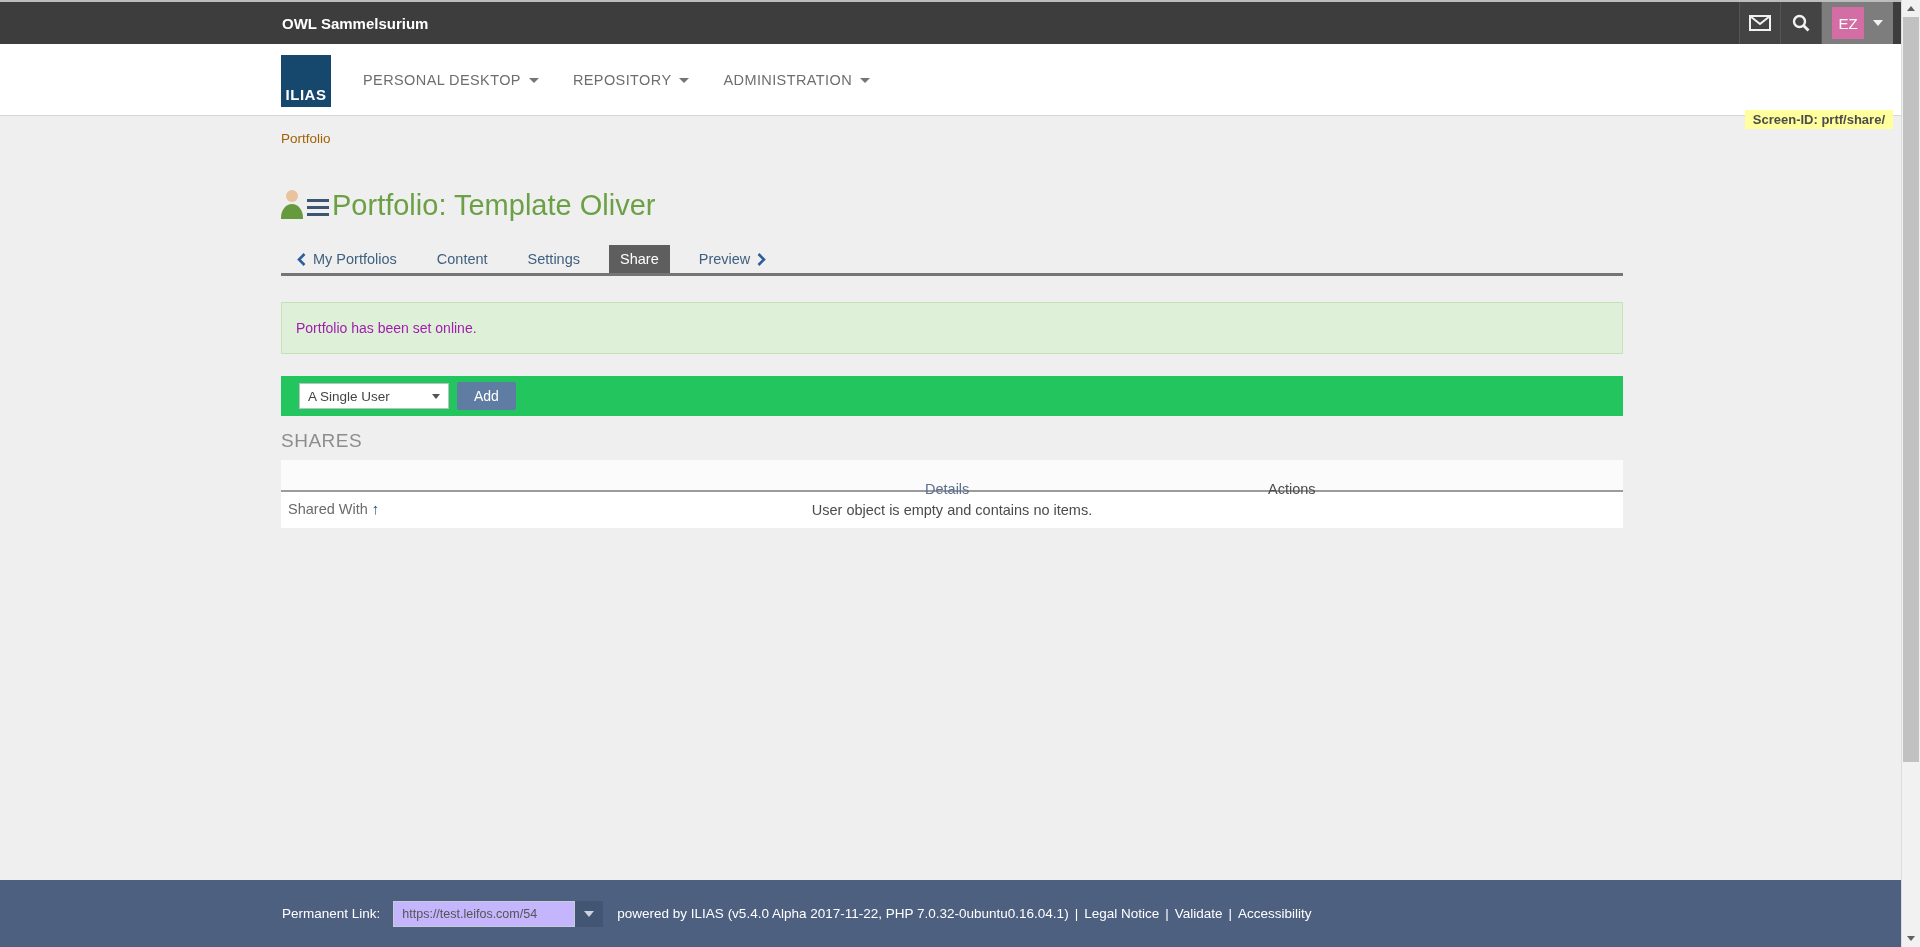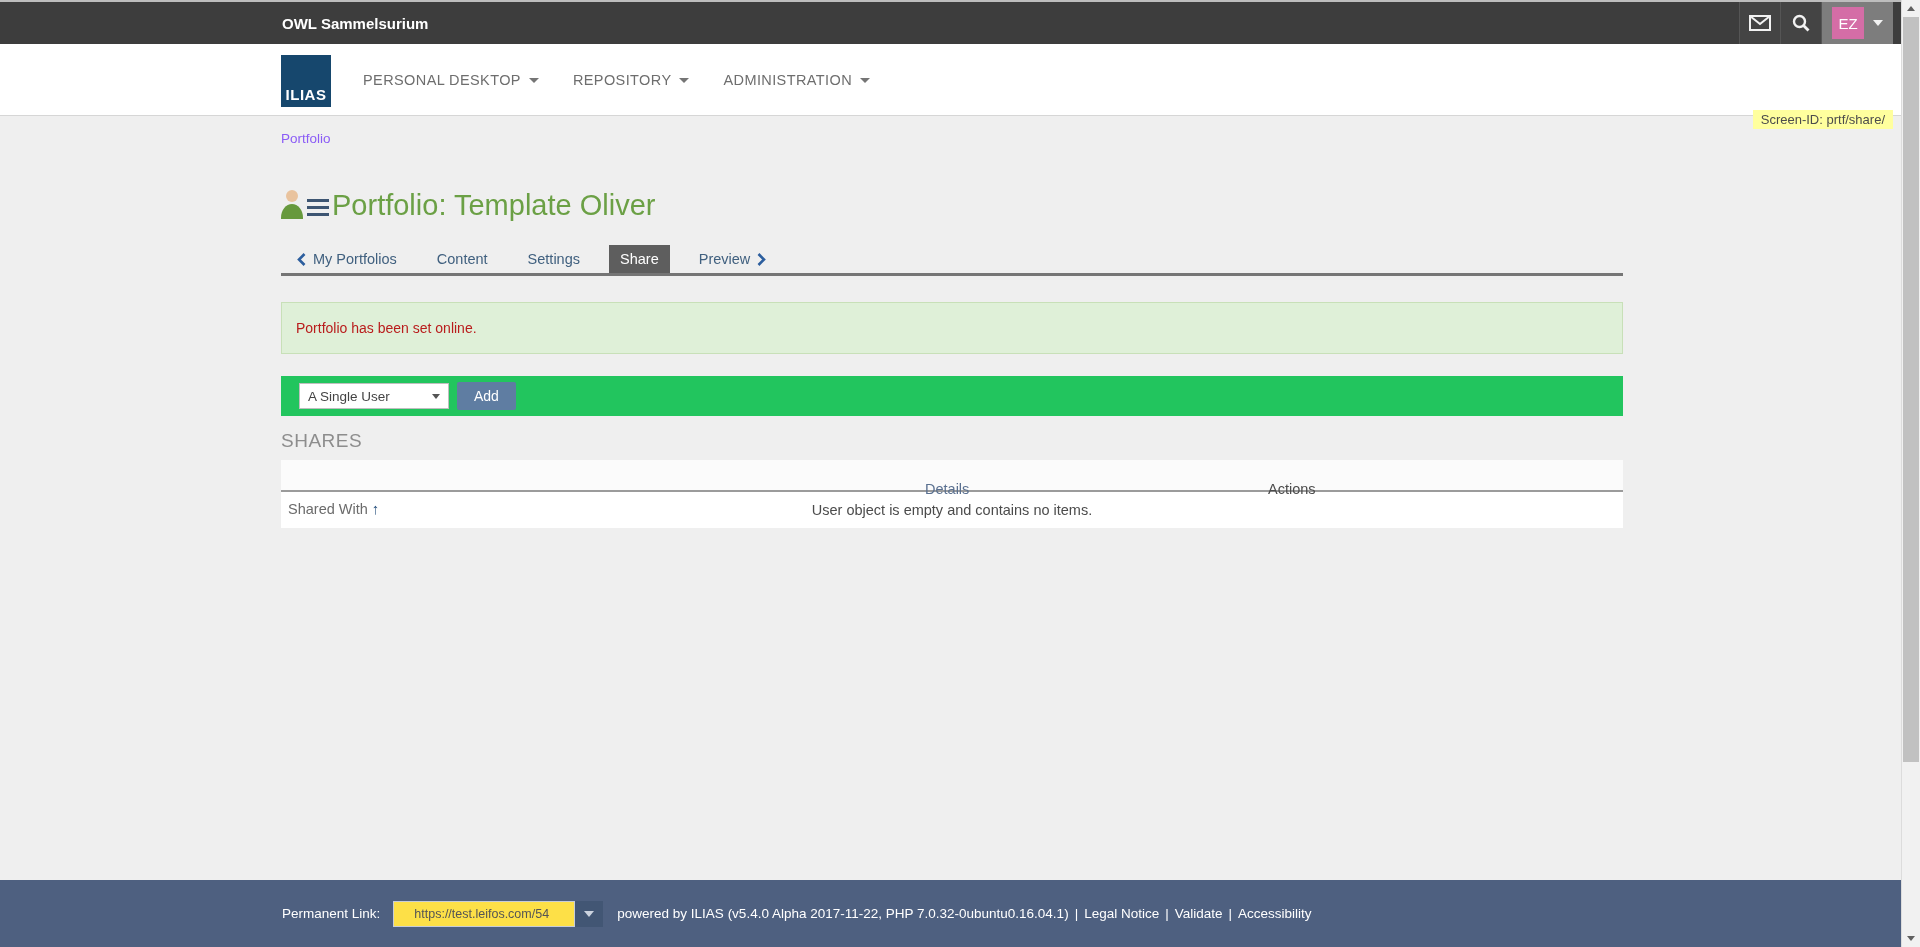--- a/index.html
+++ b/index.html
@@ -24,47 +24,47 @@
   .logo { position:absolute; left:281px; top:11px; width:50px; height:52px; background:#16476d;
     color:#ffffff; font-weight:bold; font-size:15px; display:flex; align-items:flex-end;
     justify-content:center; padding-bottom:4px; letter-spacing:0.5px; cursor:pointer; }
   .mainnav { position:absolute; left:363px; top:0; height:72px; display:flex; align-items:center; gap:34px; }
   .nav-item { display:flex; align-items:center; gap:8px; color:#6e6e6e; font-size:14.5px;
     letter-spacing:0.4px; cursor:pointer; }
   .caret-down-gray { width:0; height:0; border-left:5px solid transparent;
     border-right:5px solid transparent; border-top:5px solid #757575; }
 
   .screen-id { position:absolute; top:110px; right:27px; background:#ffff9e; color:#4c4c4c;
-    font-size:13px; padding:2px 8px; z-index:5; }
+    font-size:13px; padding:2px 8px; z-index:5;font-weight:bold; }
 
   
   .content { position:absolute; top:117px; left:281px; width:1342px; }
   .breadcrumb { margin-top:14px; font-size:13.5px; color:#667c95; }
-  .breadcrumb a { color:#8b5cf6; text-decoration:none; cursor:pointer; }
+  .breadcrumb a { color:#a16207; text-decoration:none; cursor:pointer; }
 
   .title-row { margin-top:37px; display:flex; align-items:center; gap:5px; height:44px; }
   .obj-icon { position:relative; width:46px; height:31px; }
   .obj-icon .head { position:absolute; left:5px; top:0; width:12px; height:12px;
     border-radius:50%; background:#e9c39e; }
   .obj-icon .body { position:absolute; left:0; top:14px; width:22px; height:15px;
     background:#67993d; border-radius:55% 55% 0 0 / 100% 100% 0 0; }
   .obj-icon .l1,.obj-icon .l2,.obj-icon .l3 { position:absolute; left:26px; width:22px;
     height:3.5px; background:#3d5572; }
   .obj-icon .l1{ top:9px; } .obj-icon .l2{ top:16px; } .obj-icon .l3{ top:23px; }
   .page-title { font-size:29px; font-weight:400; color:#6ba045; }
 
   
   .tabs { margin-top:18px; display:flex; gap:18px; border-bottom:3px solid #757575; padding-left:5px; }
   .tab { display:flex; align-items:center; gap:7px; padding:6px 11px; font-size:14.5px;
     color:#40607f; cursor:pointer; white-space:nowrap; }
   .tab.active { background:#5e5e5e; color:#ffffff; }
 
   
   .alert-success { margin-top:26px; background:#dff0d8; border:1px solid #c8e0b8;
-    padding:17px 14px; font-size:14px; color:#b91c1c; }
+    padding:17px 14px; font-size:14px; color:#a21caf; }
 
   
   .toolbar { margin-top:22px; height:40px; background:#22c55e; display:flex;
     align-items:center; padding-left:18px; gap:8px; }
   .select-box { width:150px; height:26px; background:#ffffff; border:1px solid #bfbfbf;
     display:flex; align-items:center; justify-content:space-between; padding:0 8px;
     font-size:13.5px; color:#444444; cursor:pointer; }
   .caret-down-dark { width:0; height:0; border-left:4.5px solid transparent;
     border-right:4.5px solid transparent; border-top:5.5px solid #555555; }
   .add-btn { height:28px; padding:0 17px; background:#5f7da2; color:#ffffff; font-size:14px;
@@ -78,22 +78,22 @@
   .th-first { padding-left:7px; color:#6b6b6b; cursor:pointer;margin-top:40px; }
   .sort-arrow { color:#2d5580; font-weight:bold; font-size:15px; margin-left:4px; }
   .th-details { color:#5a7090; cursor:pointer; }
   .th-actions { color:#4c4c4c; }
   .table-empty-row { background:#ffffff; height:36px; line-height:36px; text-align:center;
     font-size:14.5px; color:#4b4b4b; }
 
   
   .footer { position:absolute; left:0; bottom:0; width:1920px; height:67px; background:#4e6080;
     display:flex; align-items:center; padding-left:282px; color:#ffffff; font-size:13.5px; }
-  .perma-input { width:182px; height:26px; border:1px solid #c7cdd8; background:#fde047;
-    color:#555555; font-size:12.5px; padding:0 20px; margin-left:13px;
+  .perma-input { width:182px; height:26px; border:1px solid #c7cdd8; background:#c4b5fd;
+    color:#555555; font-size:12.5px; padding:0 8px; margin-left:13px;
     font-family:"Liberation Sans", sans-serif; }
   .perma-dd { width:28px; height:26px; background:#425674; display:flex; align-items:center;
     justify-content:center; cursor:pointer; }
   .caret-down-light { width:0; height:0; border-left:5px solid transparent;
     border-right:5px solid transparent; border-top:6px solid #ccd3df; }
   .footer-text { margin-left:14px; display:flex; gap:6px; white-space:nowrap; }
   .footer-link { cursor:pointer; }
 
   
   .scrollbar { position:fixed; top:0; right:0; width:19px; height:947px; background:#f1f1f1;

